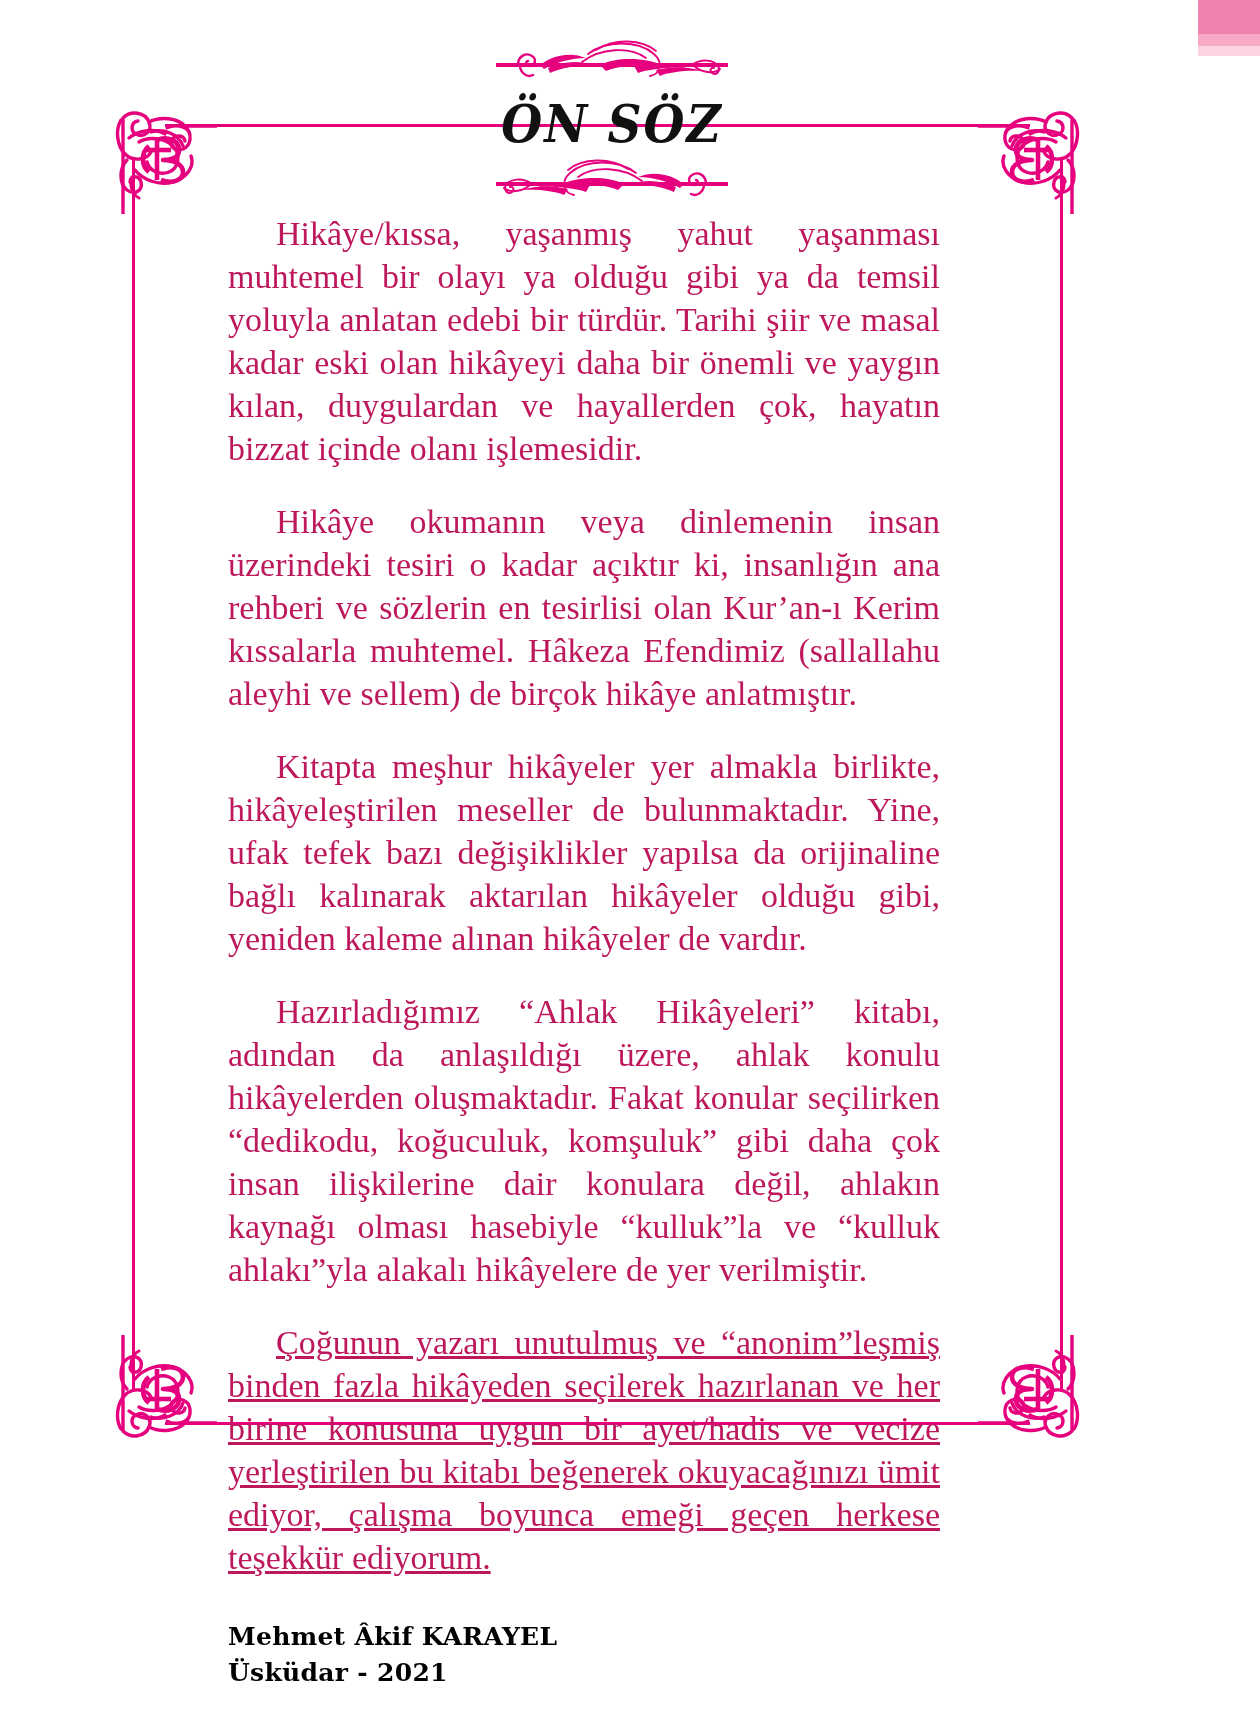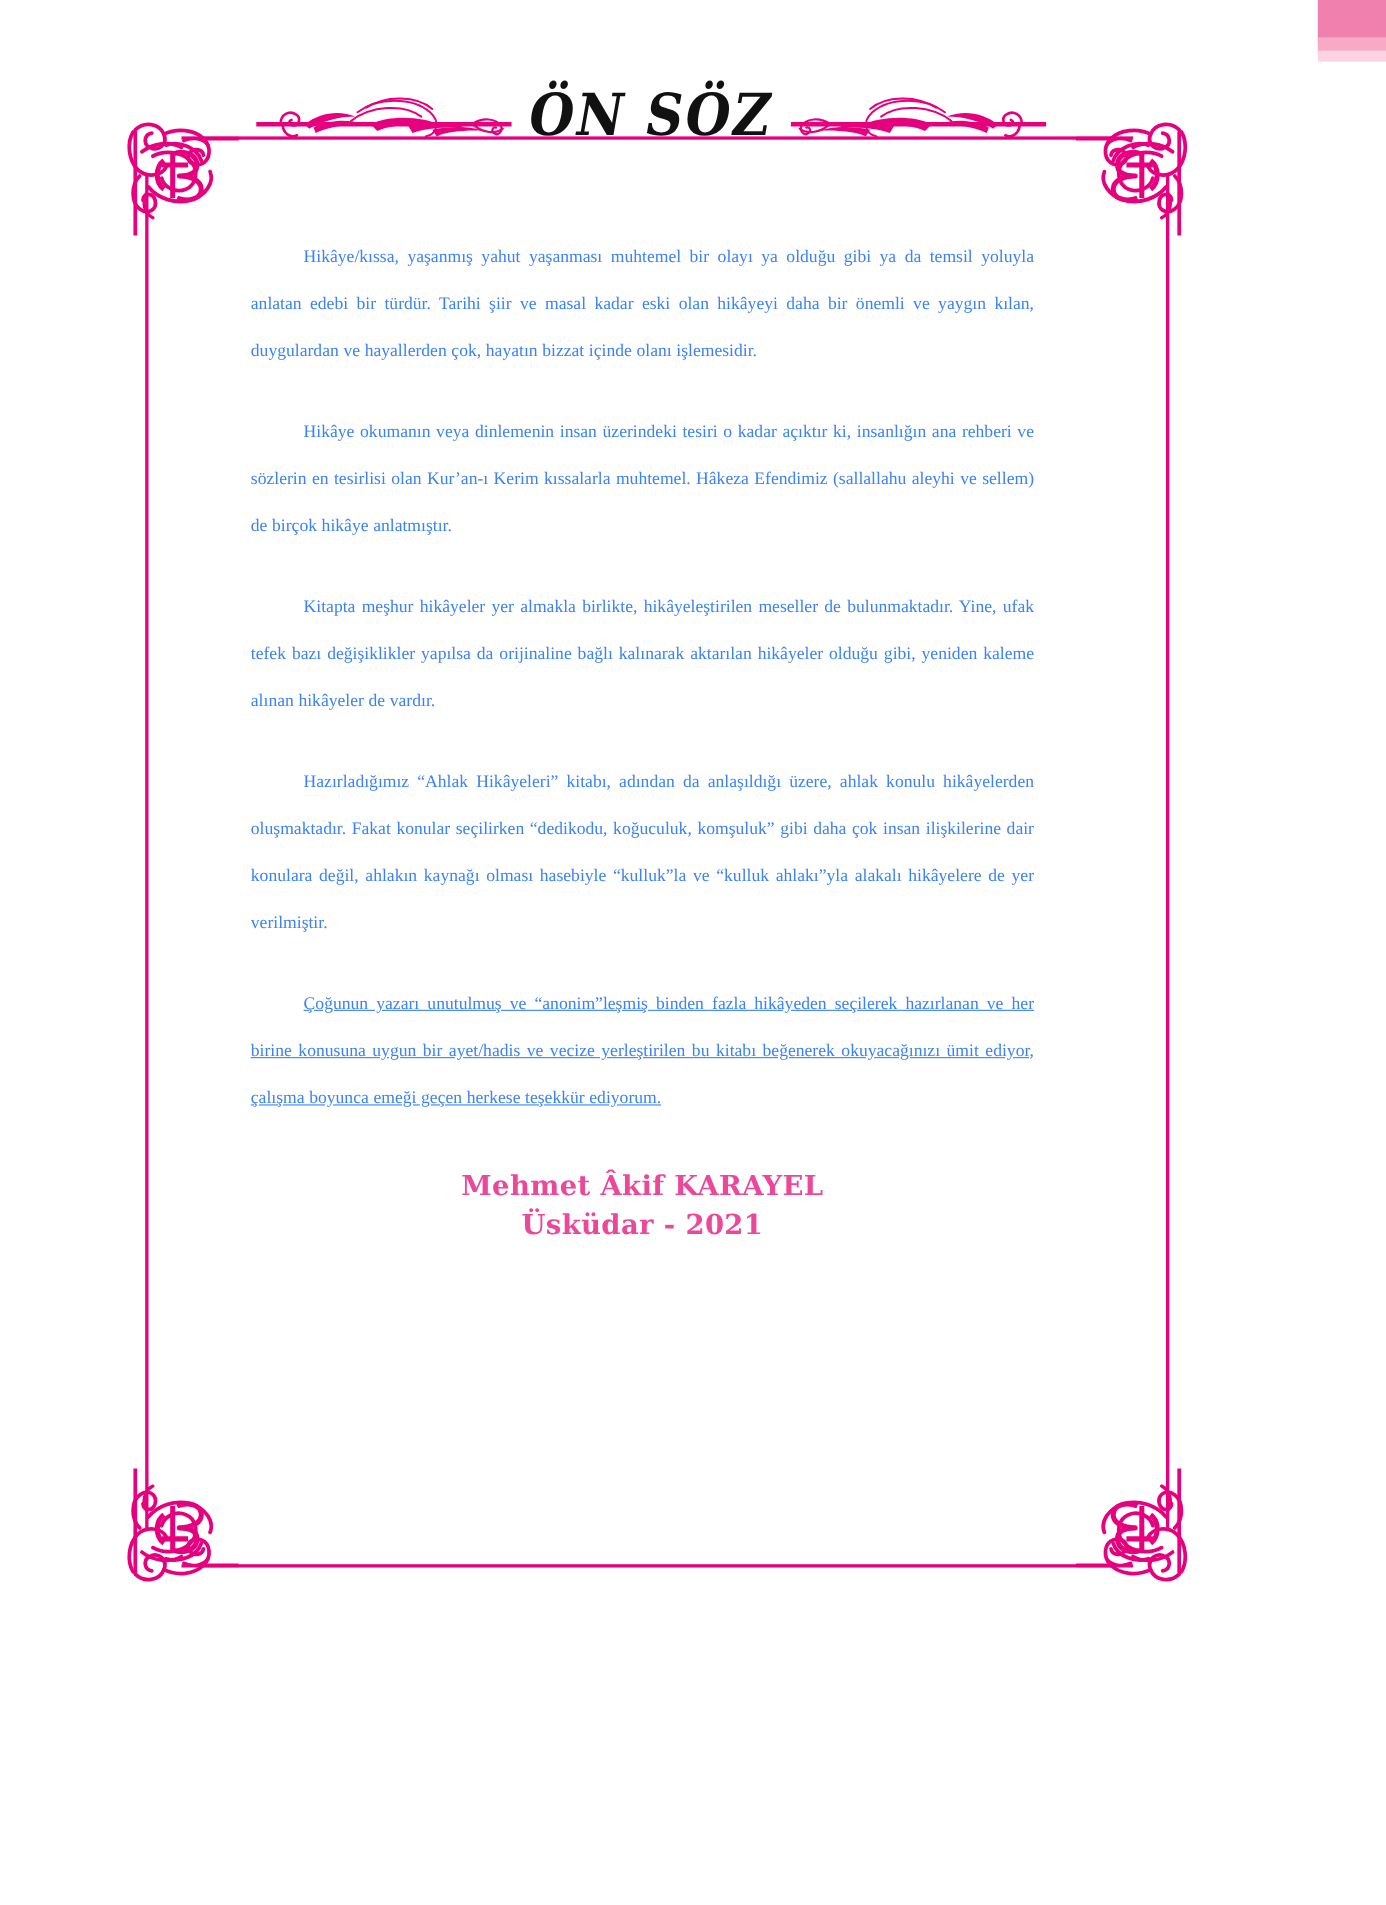--- a/index.html
+++ b/index.html
@@ -66,26 +66,28 @@
   }
   .corner svg { display: block; width: 112px; height: 112px; }
   .corner.tl { left: 0;  top: 0; }
   .corner.tr { right: 0; top: 0; transform: scaleX(-1); }
   .corner.bl { left: 0;  bottom: 0; transform: scaleY(-1); }
   .corner.br { right: 0; bottom: 0; transform: scale(-1, -1); }
 
   
   .title-band {
     position: absolute;
-    left: 152px;
+    left: 172px;
     top: 80px;
     width: 880px;
     height: 86px;
     display: flex;
+    align-items: center;
     justify-content: center;
+    flex-direction: column;
   }
   .flourish {
     width: 232px;
     height: 64px;
     flex: none;
   }
   .flourish svg { display: block; width: 232px; height: 64px; }
   .flourish.right { transform: scaleX(-1); }
 
   .page-title {
@@ -102,38 +104,38 @@
 
   
   .content {
     position: absolute;
     left: 228px;
     top: 212px;
     width: 712px;
   }
   .para {
     margin: 0 0 30px 0;
-    font-size: 16px;
+    font-size: 34px;
     line-height: 43px;
-    color: #3b82f6;
+    color: #be185d;
     text-align: justify;
     text-indent: 48px;
     word-spacing: 0.2px;
     hyphens: manual;
   }
   .para:last-of-type { margin-bottom: 0; text-decoration: underline; }
 
   .signature {
     margin-top: 40px;
-    text-align: center;
+    text-align: left;
     font-family: "DejaVu Serif", "Liberation Serif", serif;
     font-weight: 700;
     font-size: 25px;
     line-height: 36px;
-    color: #ec4899;
+    color: #000000;
     letter-spacing: 0.3px;
   }
 </style>
 </head>
 <body>
 
 <div class="edge-tab">
   <div class="tab-main"></div>
   <div class="tab-fade"></div>
   <div class="tab-fade2"></div>

